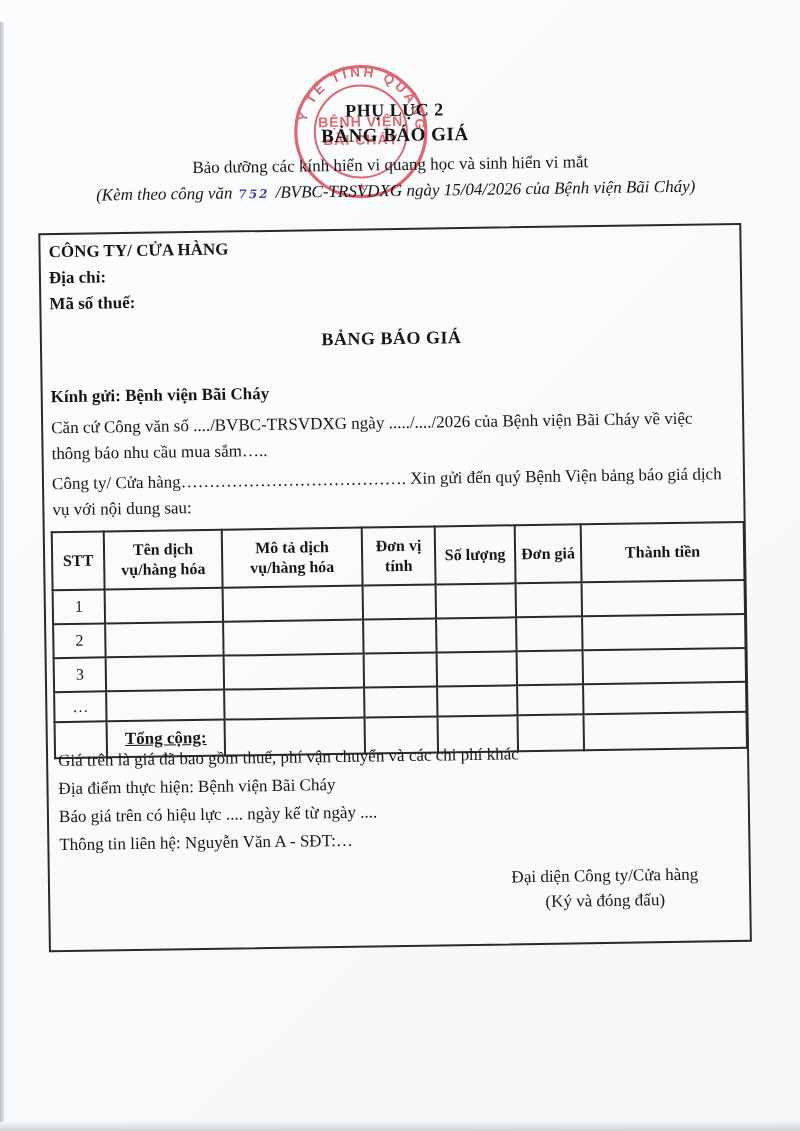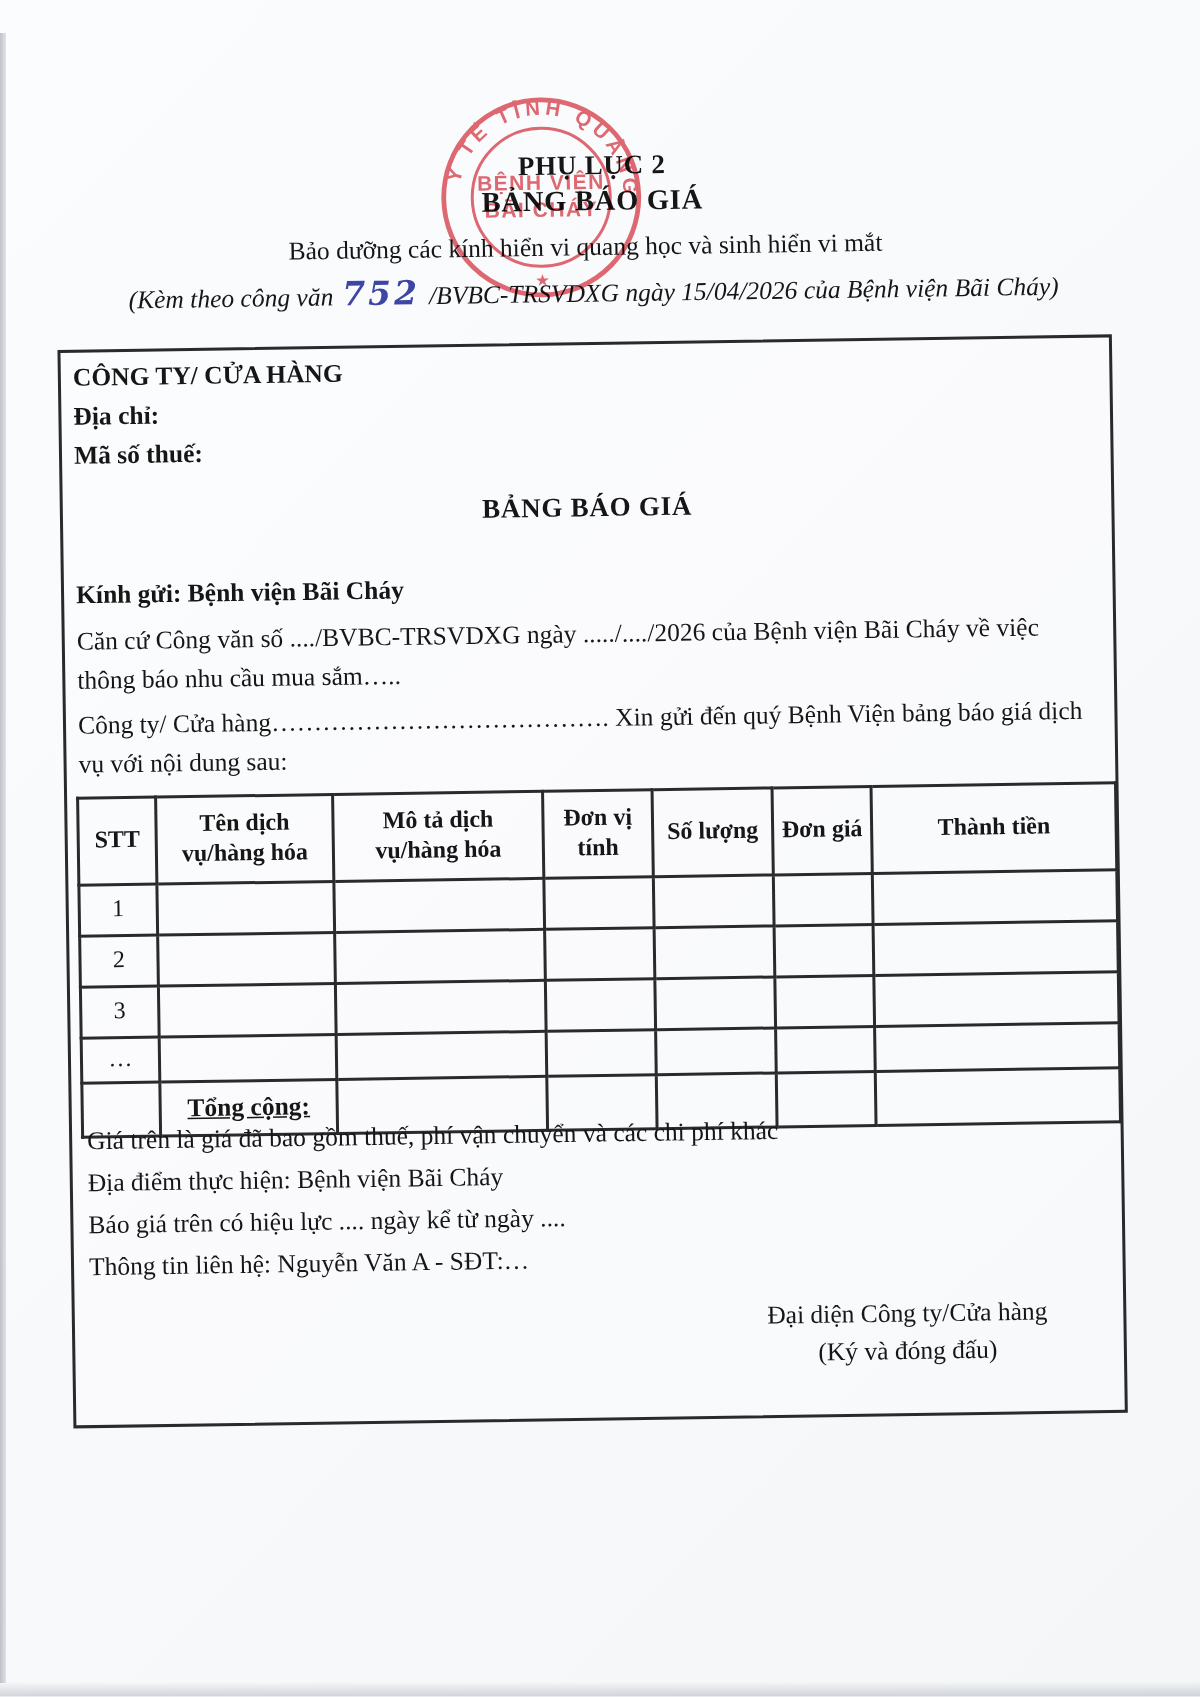--- a/index.html
+++ b/index.html
@@ -28,21 +28,21 @@
     transform-origin:400px 480px;
   }
   .center{ text-align:center; }
 
   .title1{ position:absolute;left:0;top:100px;width:800px;font-size:18px;font-weight:bold;letter-spacing:.5px;}
   .title2{ position:absolute;left:0;top:124px;width:800px;font-size:19px;font-weight:bold;letter-spacing:.5px;}
   .subtitle{ position:absolute;left:0;top:155px;width:790px;font-size:17px;}
   .refline{ position:absolute;left:0;top:181px;width:800px;font-size:17px;font-style:italic;}
   .refline .hand{
     font-style:italic;font-weight:bold;color:#3d45a5;
-    font-family:"DejaVu Serif",serif;font-size:22px;letter-spacing:2px;
+    font-family:"DejaVu Serif",serif;font-size:12px;letter-spacing:2px;
     padding:0 6px;
   }
 
   .stamp{
     position:absolute;left:295px;top:60px;width:142px;height:142px;
     opacity:.88;mix-blend-mode:multiply;pointer-events:none;
   }
 
   .mainbox{
     position:absolute;left:42px;top:228px;width:699px;height:715px;

